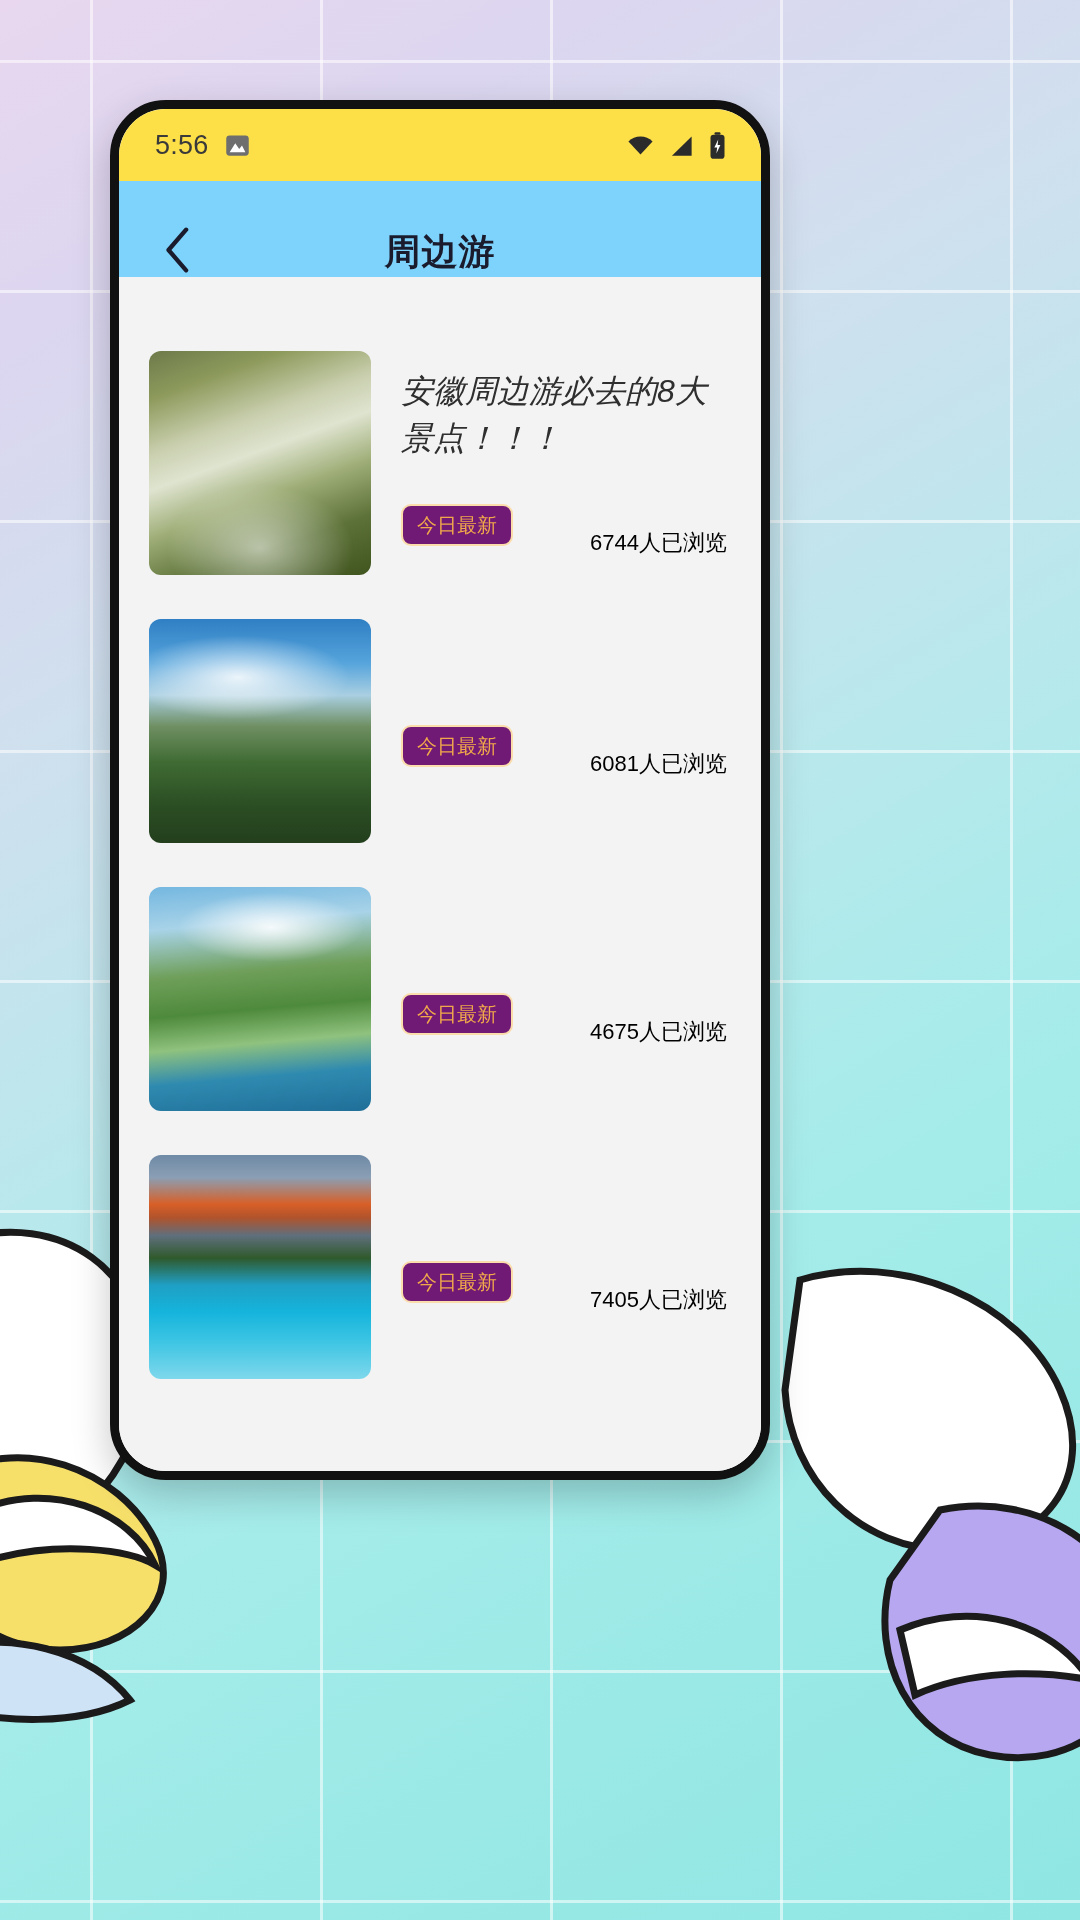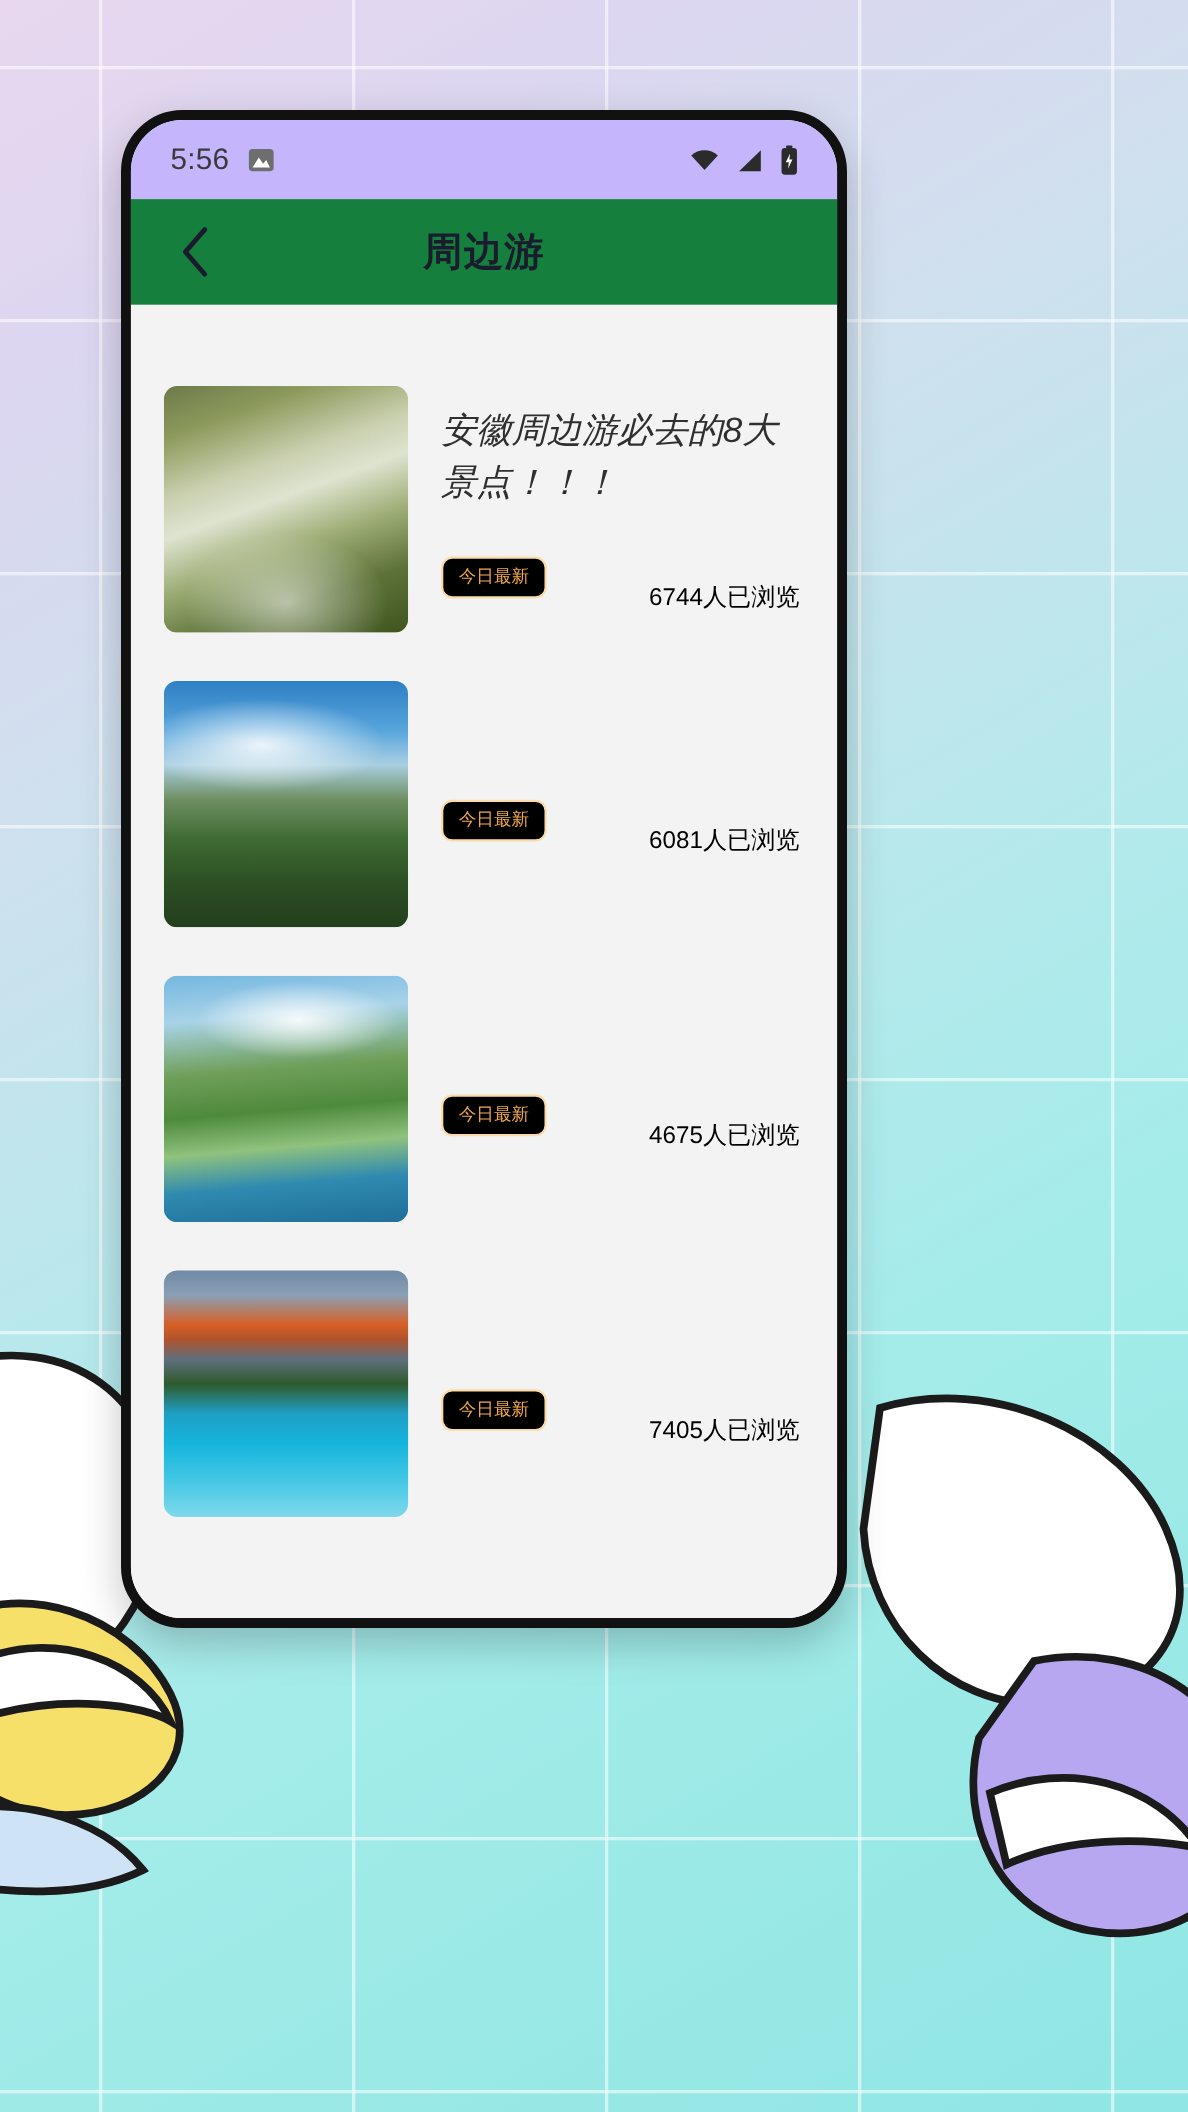--- a/index.html
+++ b/index.html
@@ -29,33 +29,33 @@
     overflow:hidden;
     z-index:5;
     box-shadow:0 14px 38px rgba(0,0,0,.22);
   }
 
   
   #statusbar {
     height:72px;
     display:flex; align-items:center;
     padding:0 34px 0 36px;
-    background:#c4b5fd;
+    background:#fde047;
   }
   #status-left { display:flex; align-items:center; gap:16px; }
   #clock { font-size:27px; color:#3a3a3a; letter-spacing:.2px; }
   .sys-icon { display:block; }
   #status-right { margin-left:auto; display:flex; align-items:center; gap:13px; }
 
   
   #navbar {
     height:96px;
-    display:flex; align-items:center;
+    display:flex; align-items:flex-end;
     position:relative;
-    background:#15803d;
+    background:#7dd3fc;
     padding:0 32px;
   }
   #back-btn {
     width:54px; height:54px;
     display:flex; align-items:center; justify-content:center;
     cursor:pointer;
   }
   #nav-title {
     position:absolute; left:0; right:0;
     text-align:center;
@@ -103,23 +103,23 @@
     display:-webkit-box;
     font-style:italic;
     -webkit-line-clamp:2;
     -webkit-box-orient:vertical;
   }
   .card-meta {
     display:flex; align-items:center;
     margin-top:30px;
   }
   .badge {
-    font-size:16px;
+    font-size:20px;
     color:#f0a84a;
-    background:#000000;
+    background:#701a75;
     border:2px solid #fbdcab;
     border-radius:10px;
     padding:9px 14px;
     line-height:1;
     white-space:nowrap;
   }
   .views {
     margin-left:auto;
     font-size:22px;
     color:#000000;

